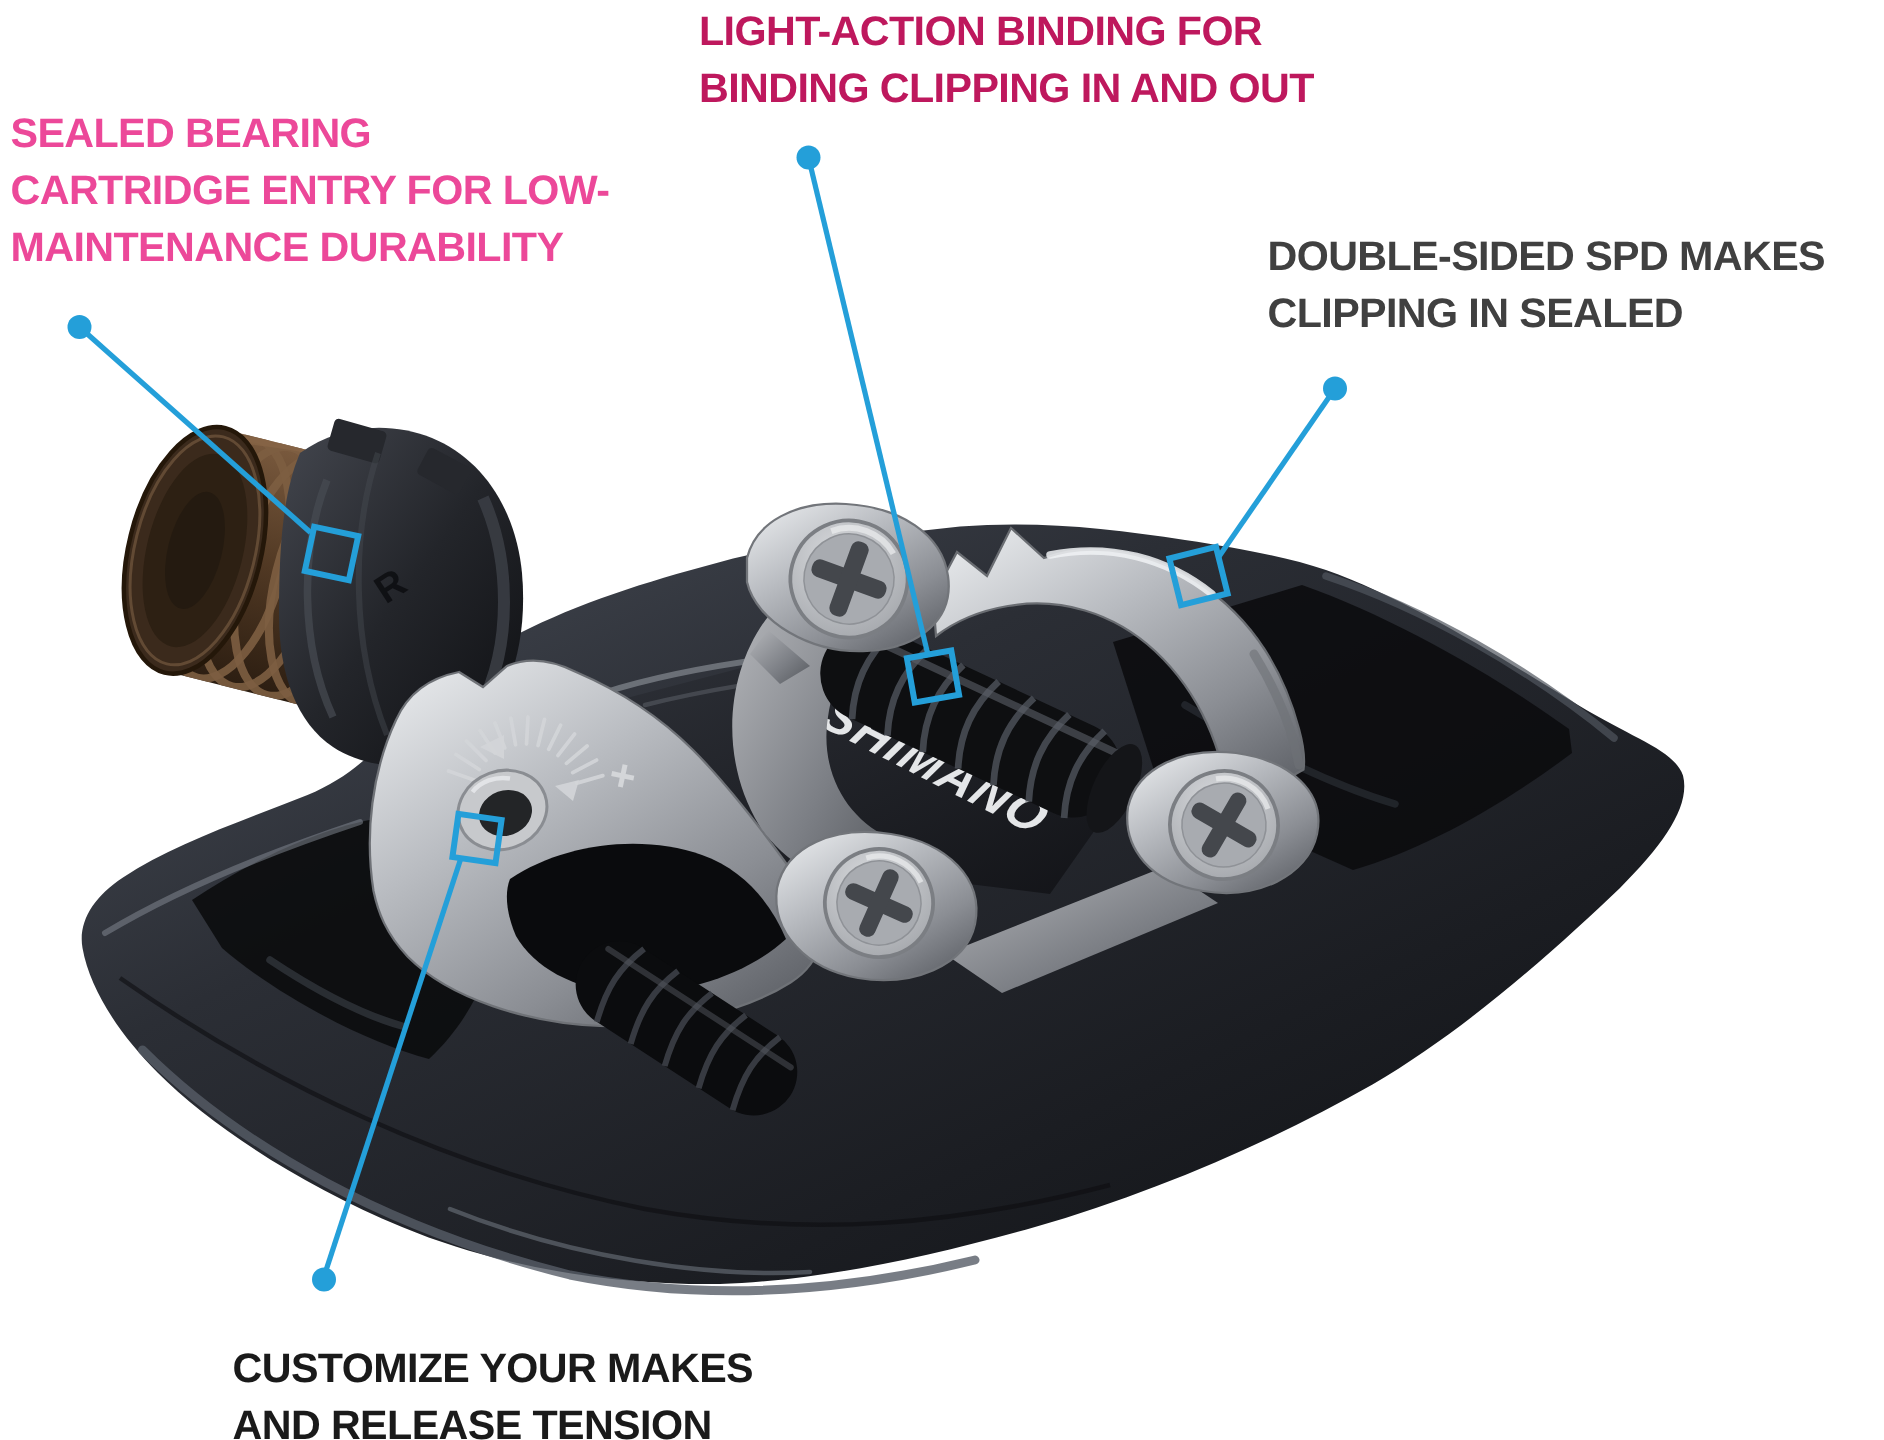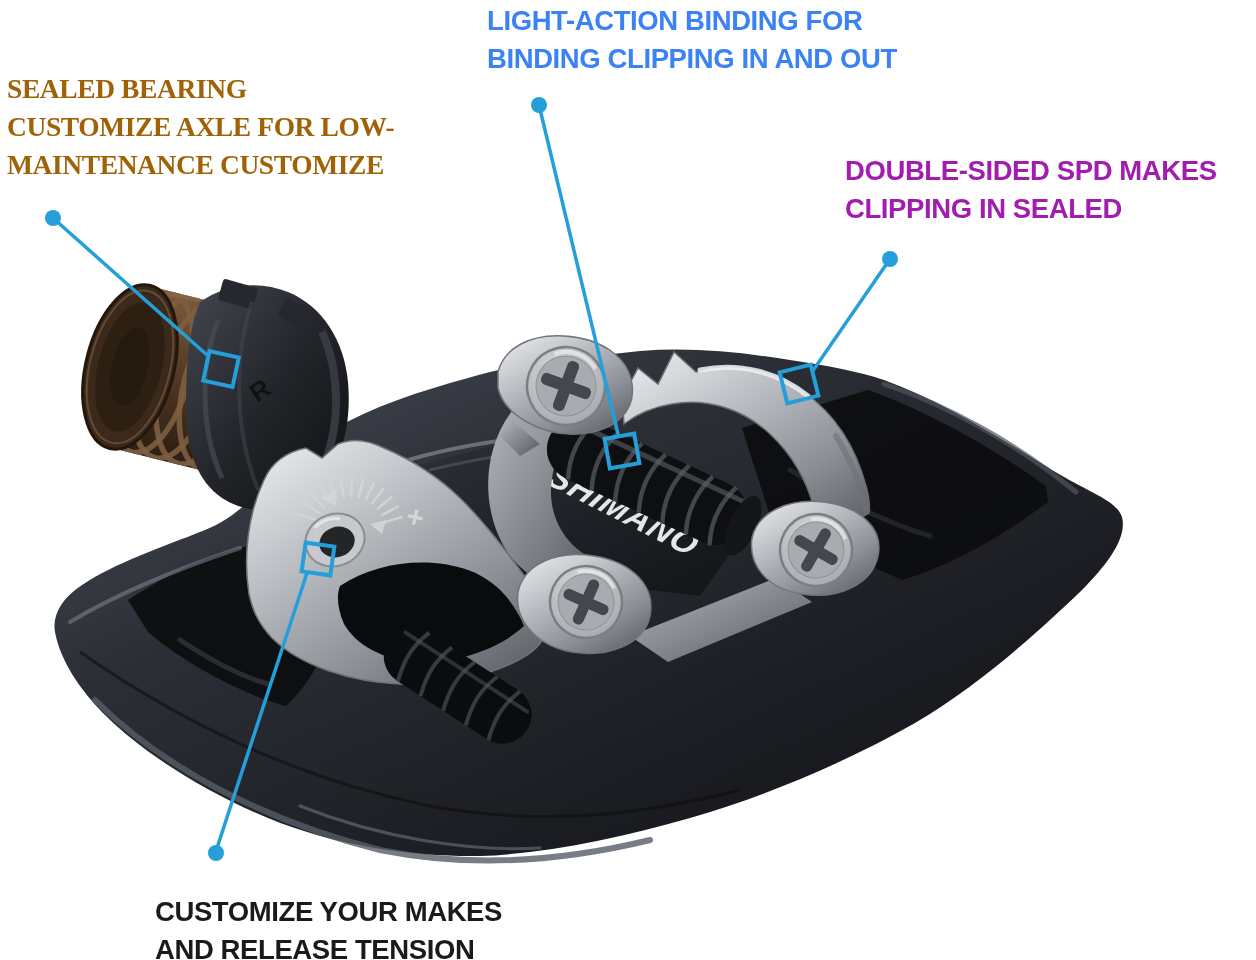--- a/index.html
+++ b/index.html
@@ -245,32 +245,32 @@
       <line class="accent-stroke" x1="890" y1="259" x2="812" y2="372" stroke="#249fd9"></line>
       <rect class="accent-stroke" x="-16" y="-16" width="32" height="32" transform="translate(799 384) rotate(-14)" stroke-width="4" stroke="#249fd9"></rect>
       <circle class="accent-fill" cx="890" cy="259" r="8" stroke="none" fill="#249fd9"></circle>
 
       <line class="accent-stroke" x1="307" y1="573" x2="216" y2="851" stroke="#249fd9"></line>
       <rect class="accent-stroke" x="-14.5" y="-14.5" width="29" height="29" transform="translate(318 559) rotate(8)" stroke-width="4" stroke="#249fd9"></rect>
       <circle class="accent-fill" cx="216" cy="853" r="8" stroke="none" fill="#249fd9"></circle>
     </g>
   </svg>
 
-  <div class="label" style="left: 7px; top: 70px; color: #a16207; font-family: Liberation Serif, serif;">
+  <div class="label" style="left: 7px; top: 70px; color: #ec4899;">
     <div>SEALED BEARING</div>
-    <div>CUSTOMIZE AXLE FOR LOW-</div>
-    <div>MAINTENANCE CUSTOMIZE</div>
-  </div>
-
-  <div class="label" style="left: 487px; top: 2px; color: #3b82f6;">
+    <div>CARTRIDGE ENTRY FOR LOW-</div>
+    <div>MAINTENANCE DURABILITY</div>
+  </div>
+
+  <div class="label" style="left: 466px; top: 2px; color: #be185d;">
     <div>LIGHT-ACTION BINDING FOR</div>
     <div>BINDING CLIPPING IN AND OUT</div>
   </div>
 
-  <div class="label" style="left: 845px; top: 152px; color: #a21caf;">
+  <div class="label" style="left: 845px; top: 152px; color: #404040;">
     <div>DOUBLE-SIDED SPD MAKES</div>
     <div>CLIPPING IN SEALED</div>
   </div>
 
   <div class="label" style="left: 155px; top: 893px; color: rgb(26, 26, 26);">
     <div>CUSTOMIZE YOUR MAKES</div>
     <div>AND RELEASE TENSION</div>
   </div>
 
 </div>

